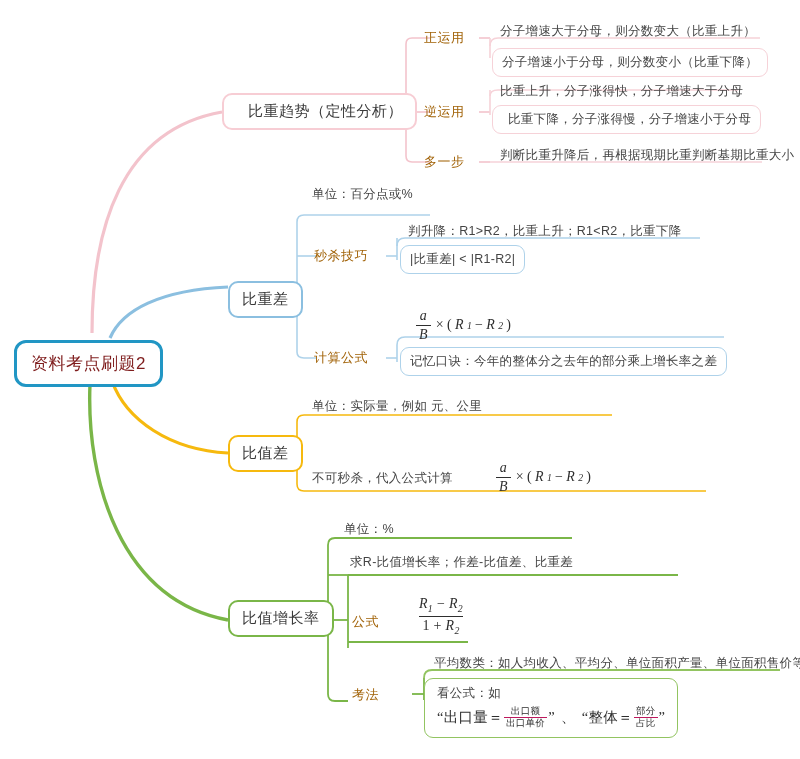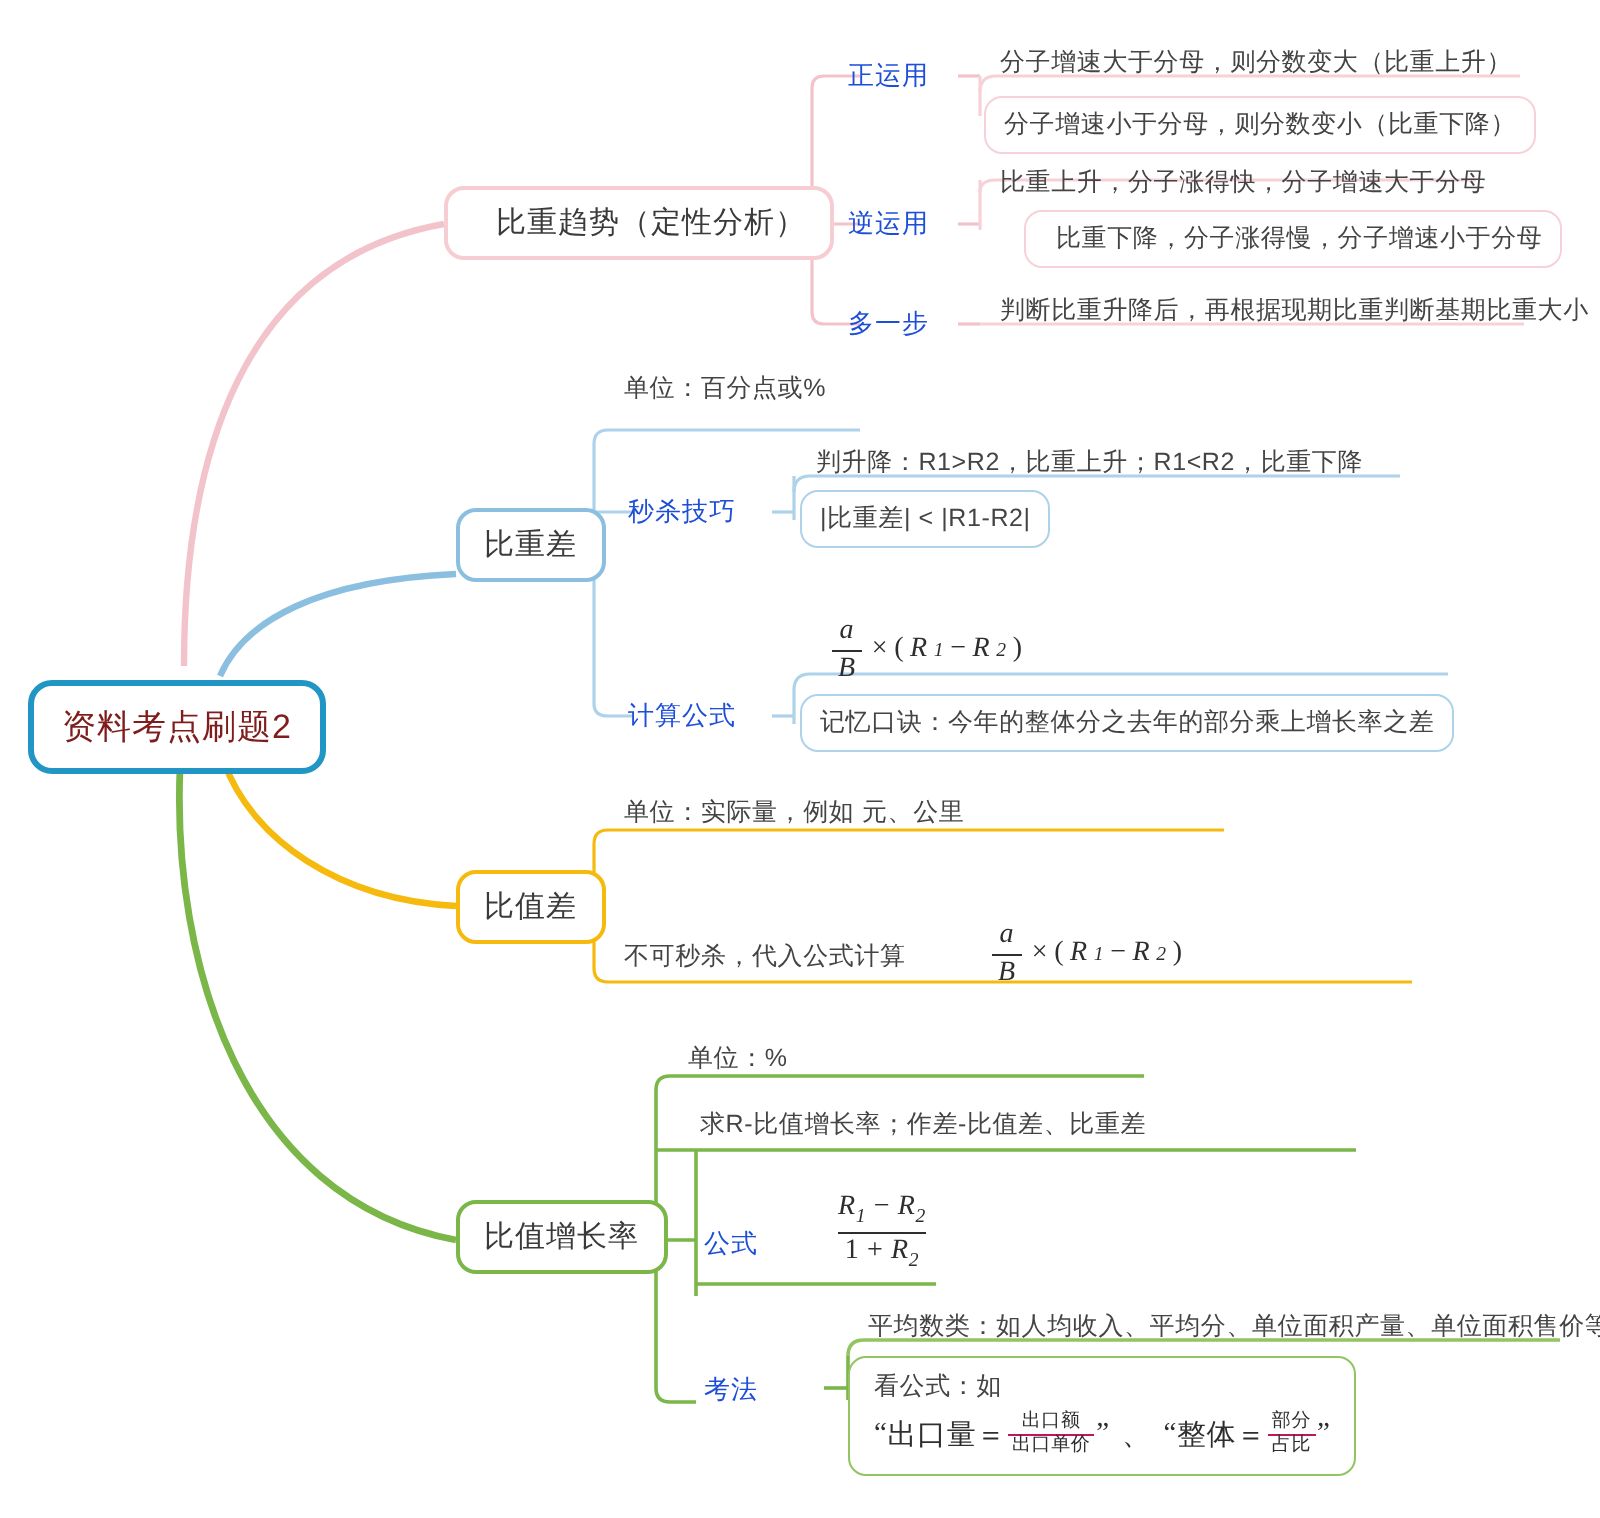--- a/index.html
+++ b/index.html
@@ -83,21 +83,21 @@
     justify-content: flex-start;
     letter-spacing: 0.3px;
   }
   .leafbox.pink  { border-color: #f6d2d8; }
   .leafbox.blue  { border-color: #aed2ea; }
   .leafbox.green { border-color: #92c461; }
 
   
   .midlabel {
     font-size: 13px;
-    color: #1d4ed8;
+    color: #a16207;
     letter-spacing: 0.5px;
     justify-content: flex-start;
     padding: 2px 4px;
   }
 
   
   .math {
     font-family: "Liberation Serif", "DejaVu Serif", serif;
     font-style: italic;
     font-size: 14px;
@@ -225,29 +225,29 @@
   <div class="node leaf" style="left:496px; top:21px;">
     <span>分子增速大于分母，则分数变大（比重上升）</span>
   </div>
   <div class="node leafbox pink" style="left:492px; top:48px;">
     <span>分子增速小于分母，则分数变小（比重下降）</span>
   </div>
 
   <div class="node leaf" style="left:496px; top:81px;">
     <span>比重上升，分子涨得快，分子增速大于分母</span>
   </div>
-  <div class="node leafbox pink" style="left:512px; top:105px;padding-left:15px;">
+  <div class="node leafbox pink" style="left:492px; top:105px;padding-left:15px;">
     <span>比重下降，分子涨得慢，分子增速小于分母</span>
   </div>
 
   <div class="node leaf" style="left:496px; top:145px;">
     <span>判断比重升降后，再根据现期比重判断基期比重大小</span>
   </div>
 
-  <div class="node l1 blue" style="left:228px; top:254px;align-items:flex-end;">
+  <div class="node l1 blue" style="left:228px; top:281px;align-items:flex-end;">
     <span>比重差</span>
   </div>
 
   <div class="node leaf" style="left:308px; top:184px;">
     <span>单位：百分点或%</span>
   </div>
 
   <div class="node midlabel" style="left:310px; top:245px;">
     <span>秒杀技巧</span>
   </div>

